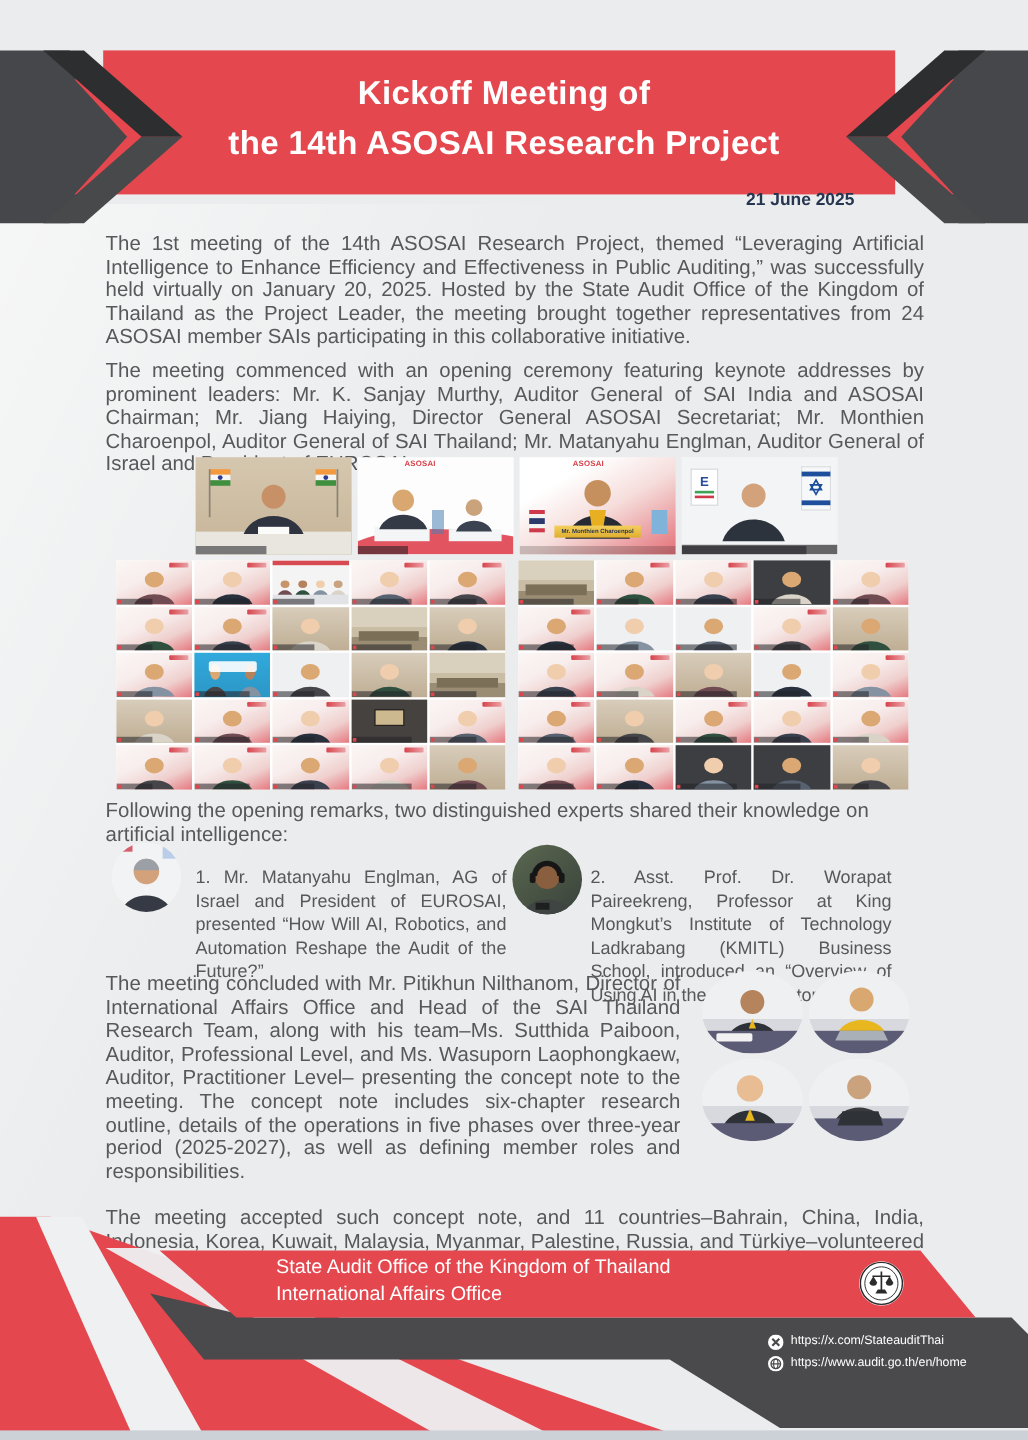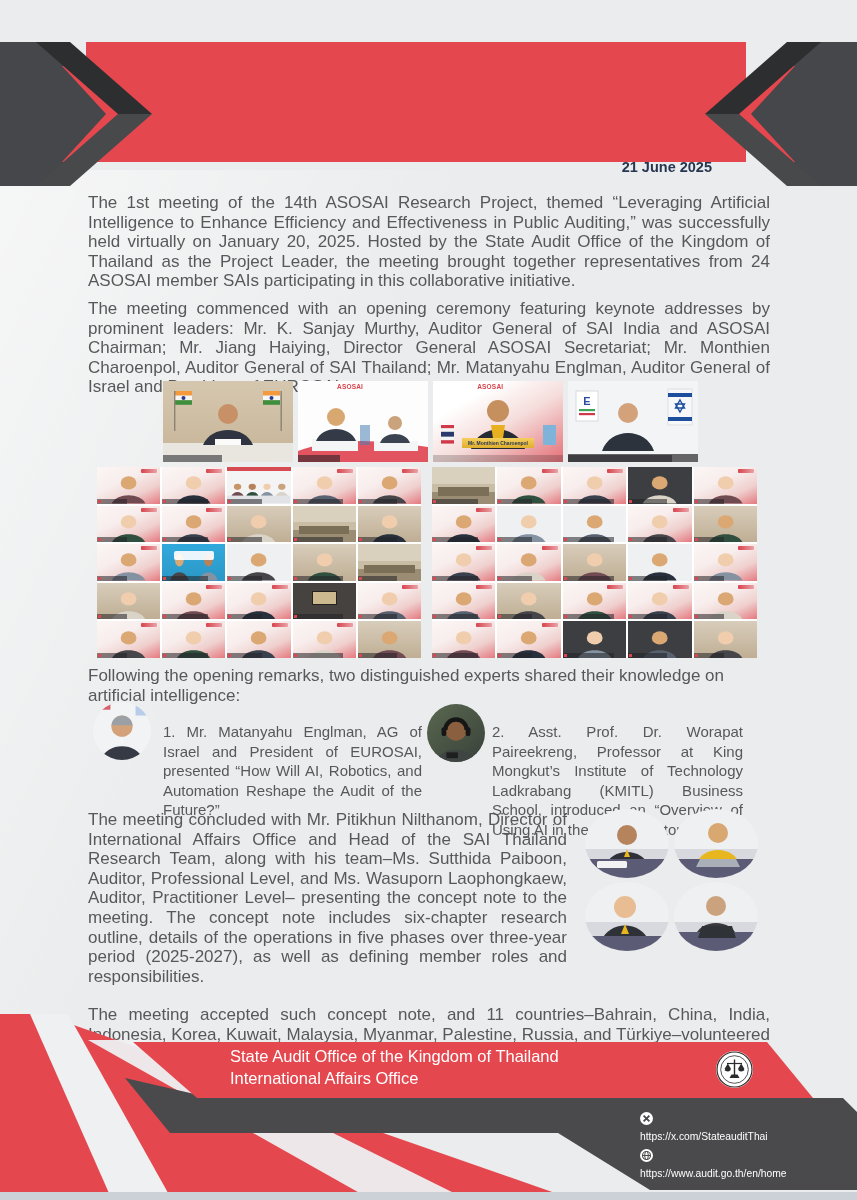--- a/index.html
+++ b/index.html
@@ -66,21 +66,21 @@
   .team{position:absolute;left:585px;top:809px;width:173px;display:grid;gap:4px;
         grid-template-columns:1fr 1fr;}
   .oval{position:relative;width:84px;height:69px;border-radius:50%;overflow:hidden;
         background:linear-gradient(#eef0f2 58%,#d7d9de 58%);}
   .oval svg{position:absolute;inset:0;width:100%;height:100%;}
   
   .org{position:absolute;left:230px;top:1046px;color:#fff;font-size:16.5px;line-height:21.5px;}
   .seal{position:absolute;left:716px;top:1051px;width:37px;height:37px;border-radius:50%;background:#fff;}
   .seal svg{position:absolute;inset:0;width:100%;height:100%;}
   .links{position:absolute;left:640px;top:1111px;width:214px;display:flex;flex-direction:column;gap:4px;}
-  .link-item{display:flex;gap:6px;align-items:flex-start;flex-direction:column;}
+  .link-item{display:flex;gap:6px;align-items:center;}
   .link-item svg{flex:0 0 13px;margin-top:1px;}
   .link-text{color:#fff;font-size:10.3px;line-height:12.6px;word-break:break-all;}
 </style>
 </head>
 <body>
 
 <div class="page">
 
   <div class="sheen"></div>
 
@@ -91,20 +91,24 @@
     <polygon points="84,66 132,114 84,162 62,162 106,114 62,66" fill="#e4474e"></polygon>
     <polygon points="70,42 152,114 118,114 36,42" fill="#2c2e30"></polygon>
     <polygon points="152,114 70,186 36,186 118,114" fill="#47494b"></polygon>
 
     <polygon points="857,42 799,42 743,114 799,186 857,186" fill="#45474a"></polygon>
     <polygon points="773,66 725,114 773,162 795,162 751,114 795,66" fill="#e4474e"></polygon>
     <polygon points="787,42 705,114 739,114 821,42" fill="#2c2e30"></polygon>
     <polygon points="705,114 787,186 821,186 739,114" fill="#47494b"></polygon>
   </svg>
 
+  <div class="title">
+    <div>Kickoff Meeting of</div>
+    <div>the 14th ASOSAI Research Project</div>
+  </div>
   <div class="date">21 June 2025</div>
 
   <p class="para p1">The 1st meeting of the 14th ASOSAI Research Project, themed “Leveraging Artificial Intelligence to Enhance Efficiency and Effectiveness in Public Auditing,” was successfully held virtually on January 20, 2025. Hosted by the State Audit Office of the Kingdom of Thailand as the Project Leader, the meeting brought together representatives from 24 ASOSAI member SAIs participating in this collaborative initiative.</p>
   <p class="para p2">The meeting commenced with an opening ceremony featuring keynote addresses by prominent leaders: Mr. K. Sanjay Murthy, Auditor General of SAI India and ASOSAI Chairman; Mr. Jiang Haiying, Director General ASOSAI Secretariat; Mr. Monthien Charoenpol, Auditor General of SAI Thailand; Mr. Matanyahu Englman, Auditor General of Israel and President of EUROSAI.</p>
 
   <div class="strip">
     <div class="photo ph-india">
       <svg viewBox="0 0 130 81" preserveAspectRatio="none">
         <g>
             <rect x="12" y="10" width="17" height="4.6" fill="#f5993d"></rect>

